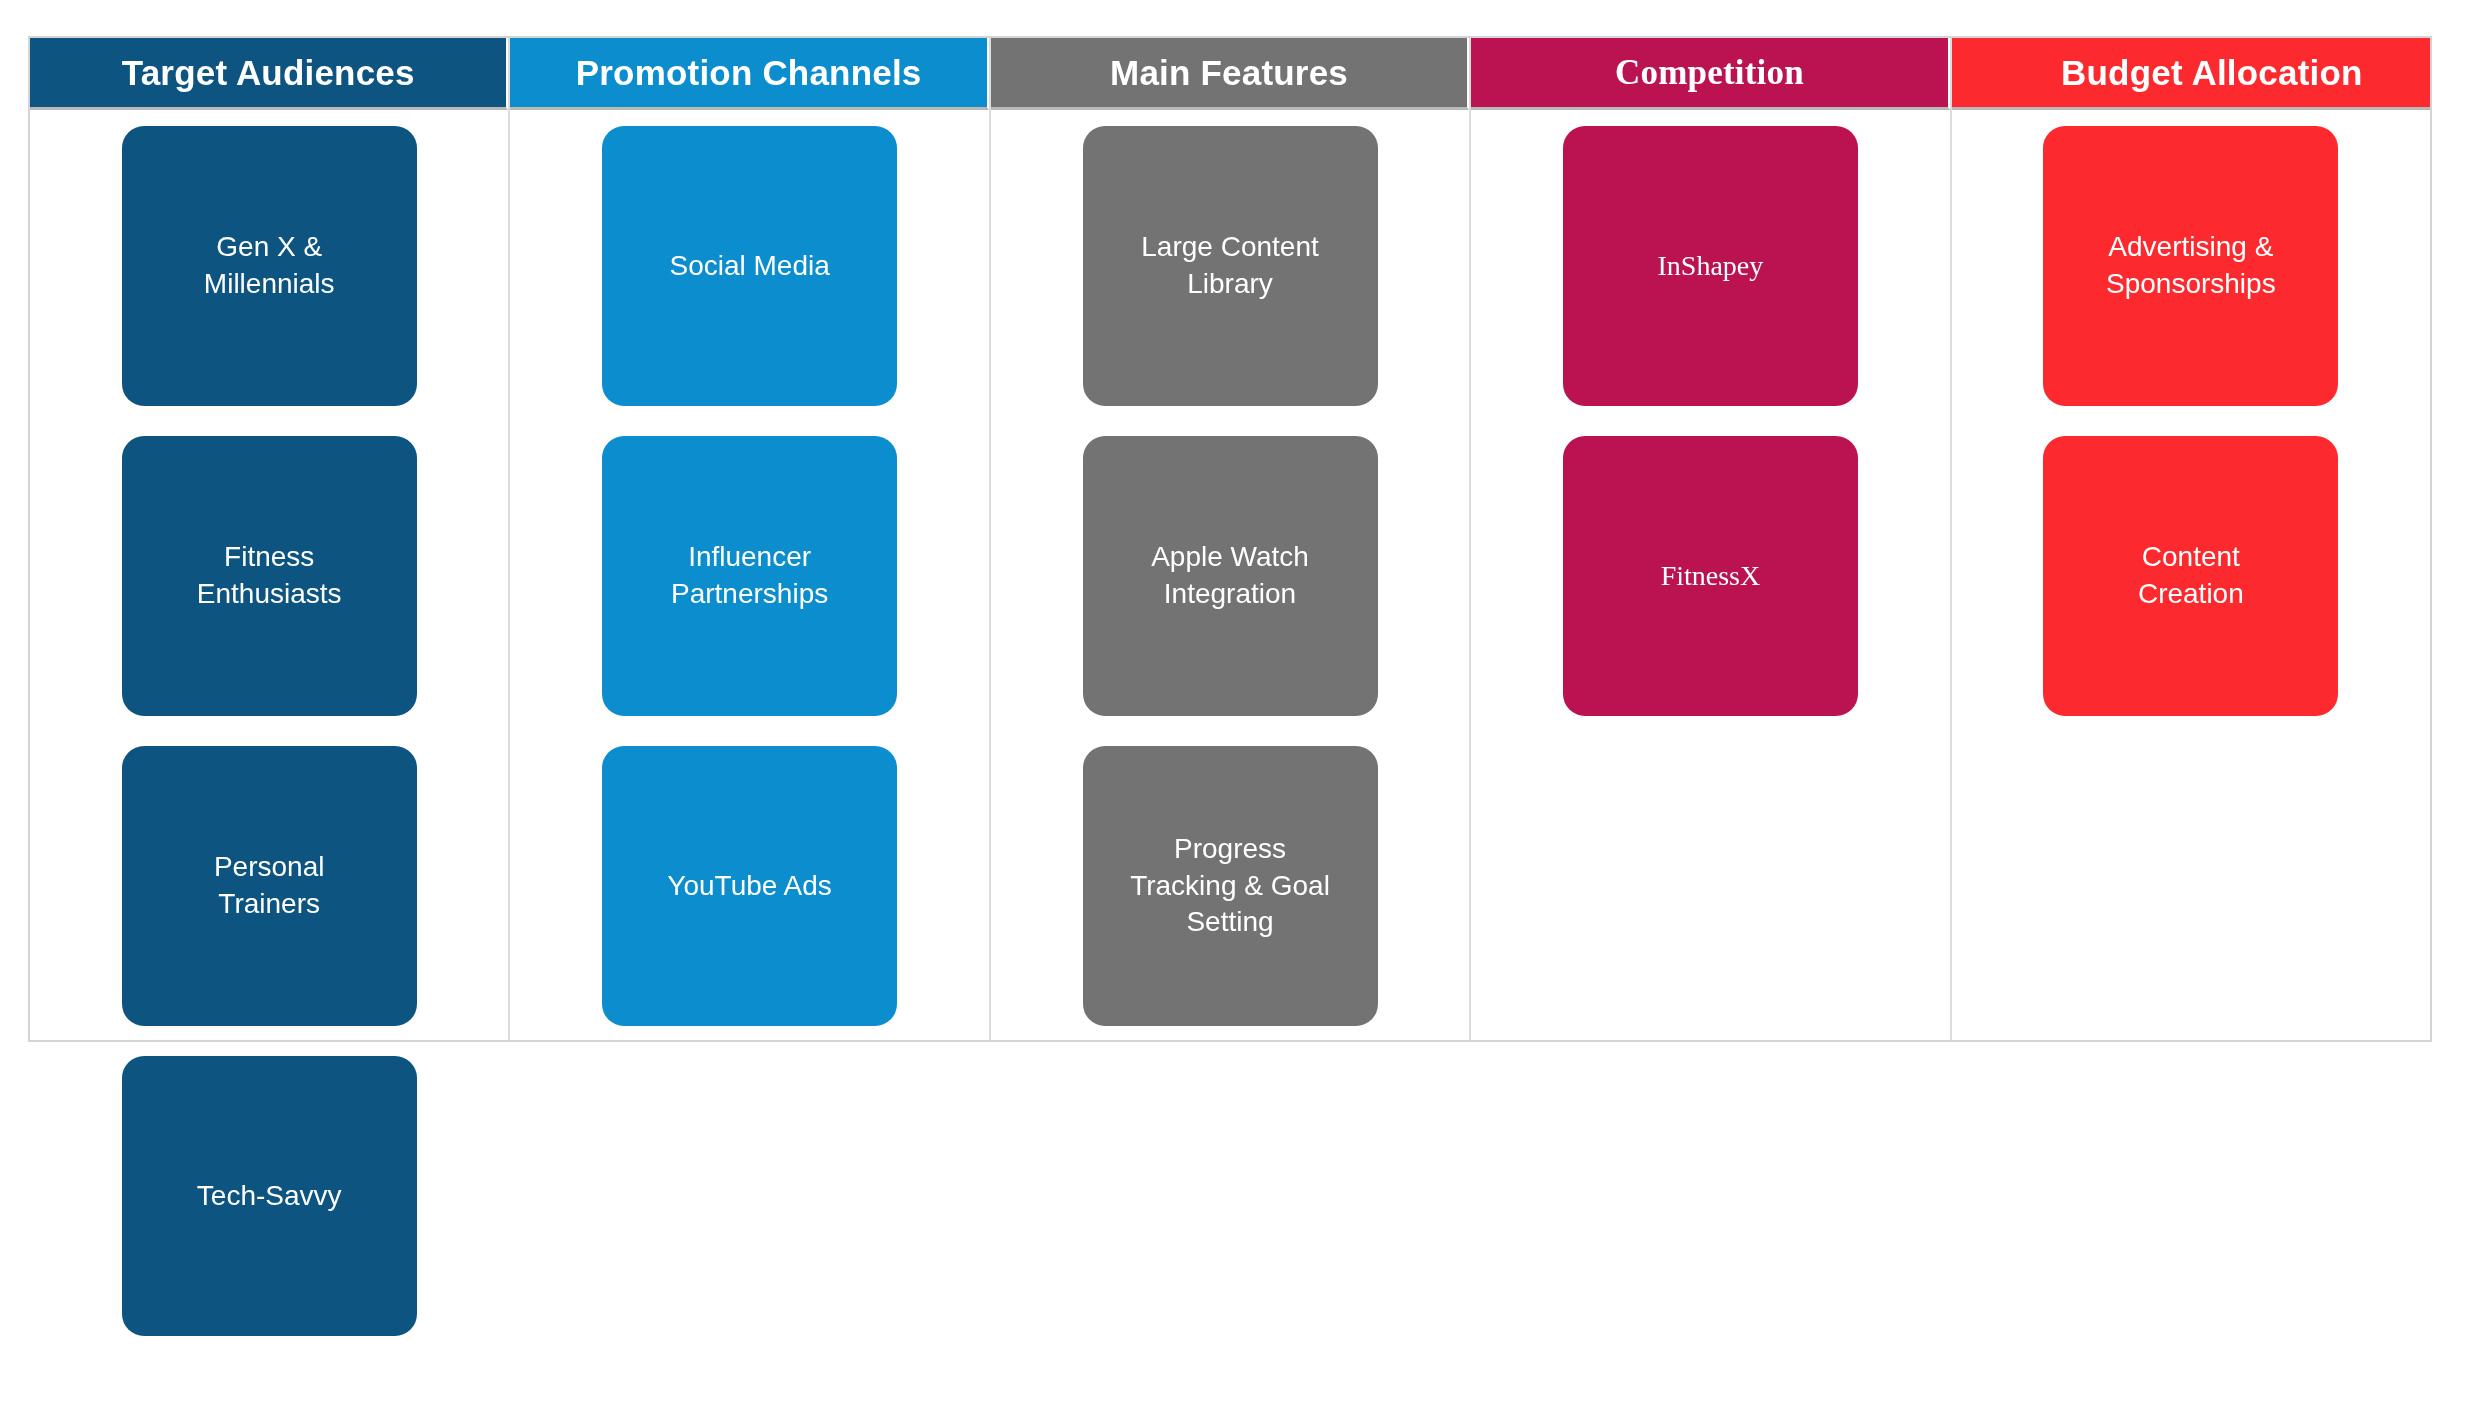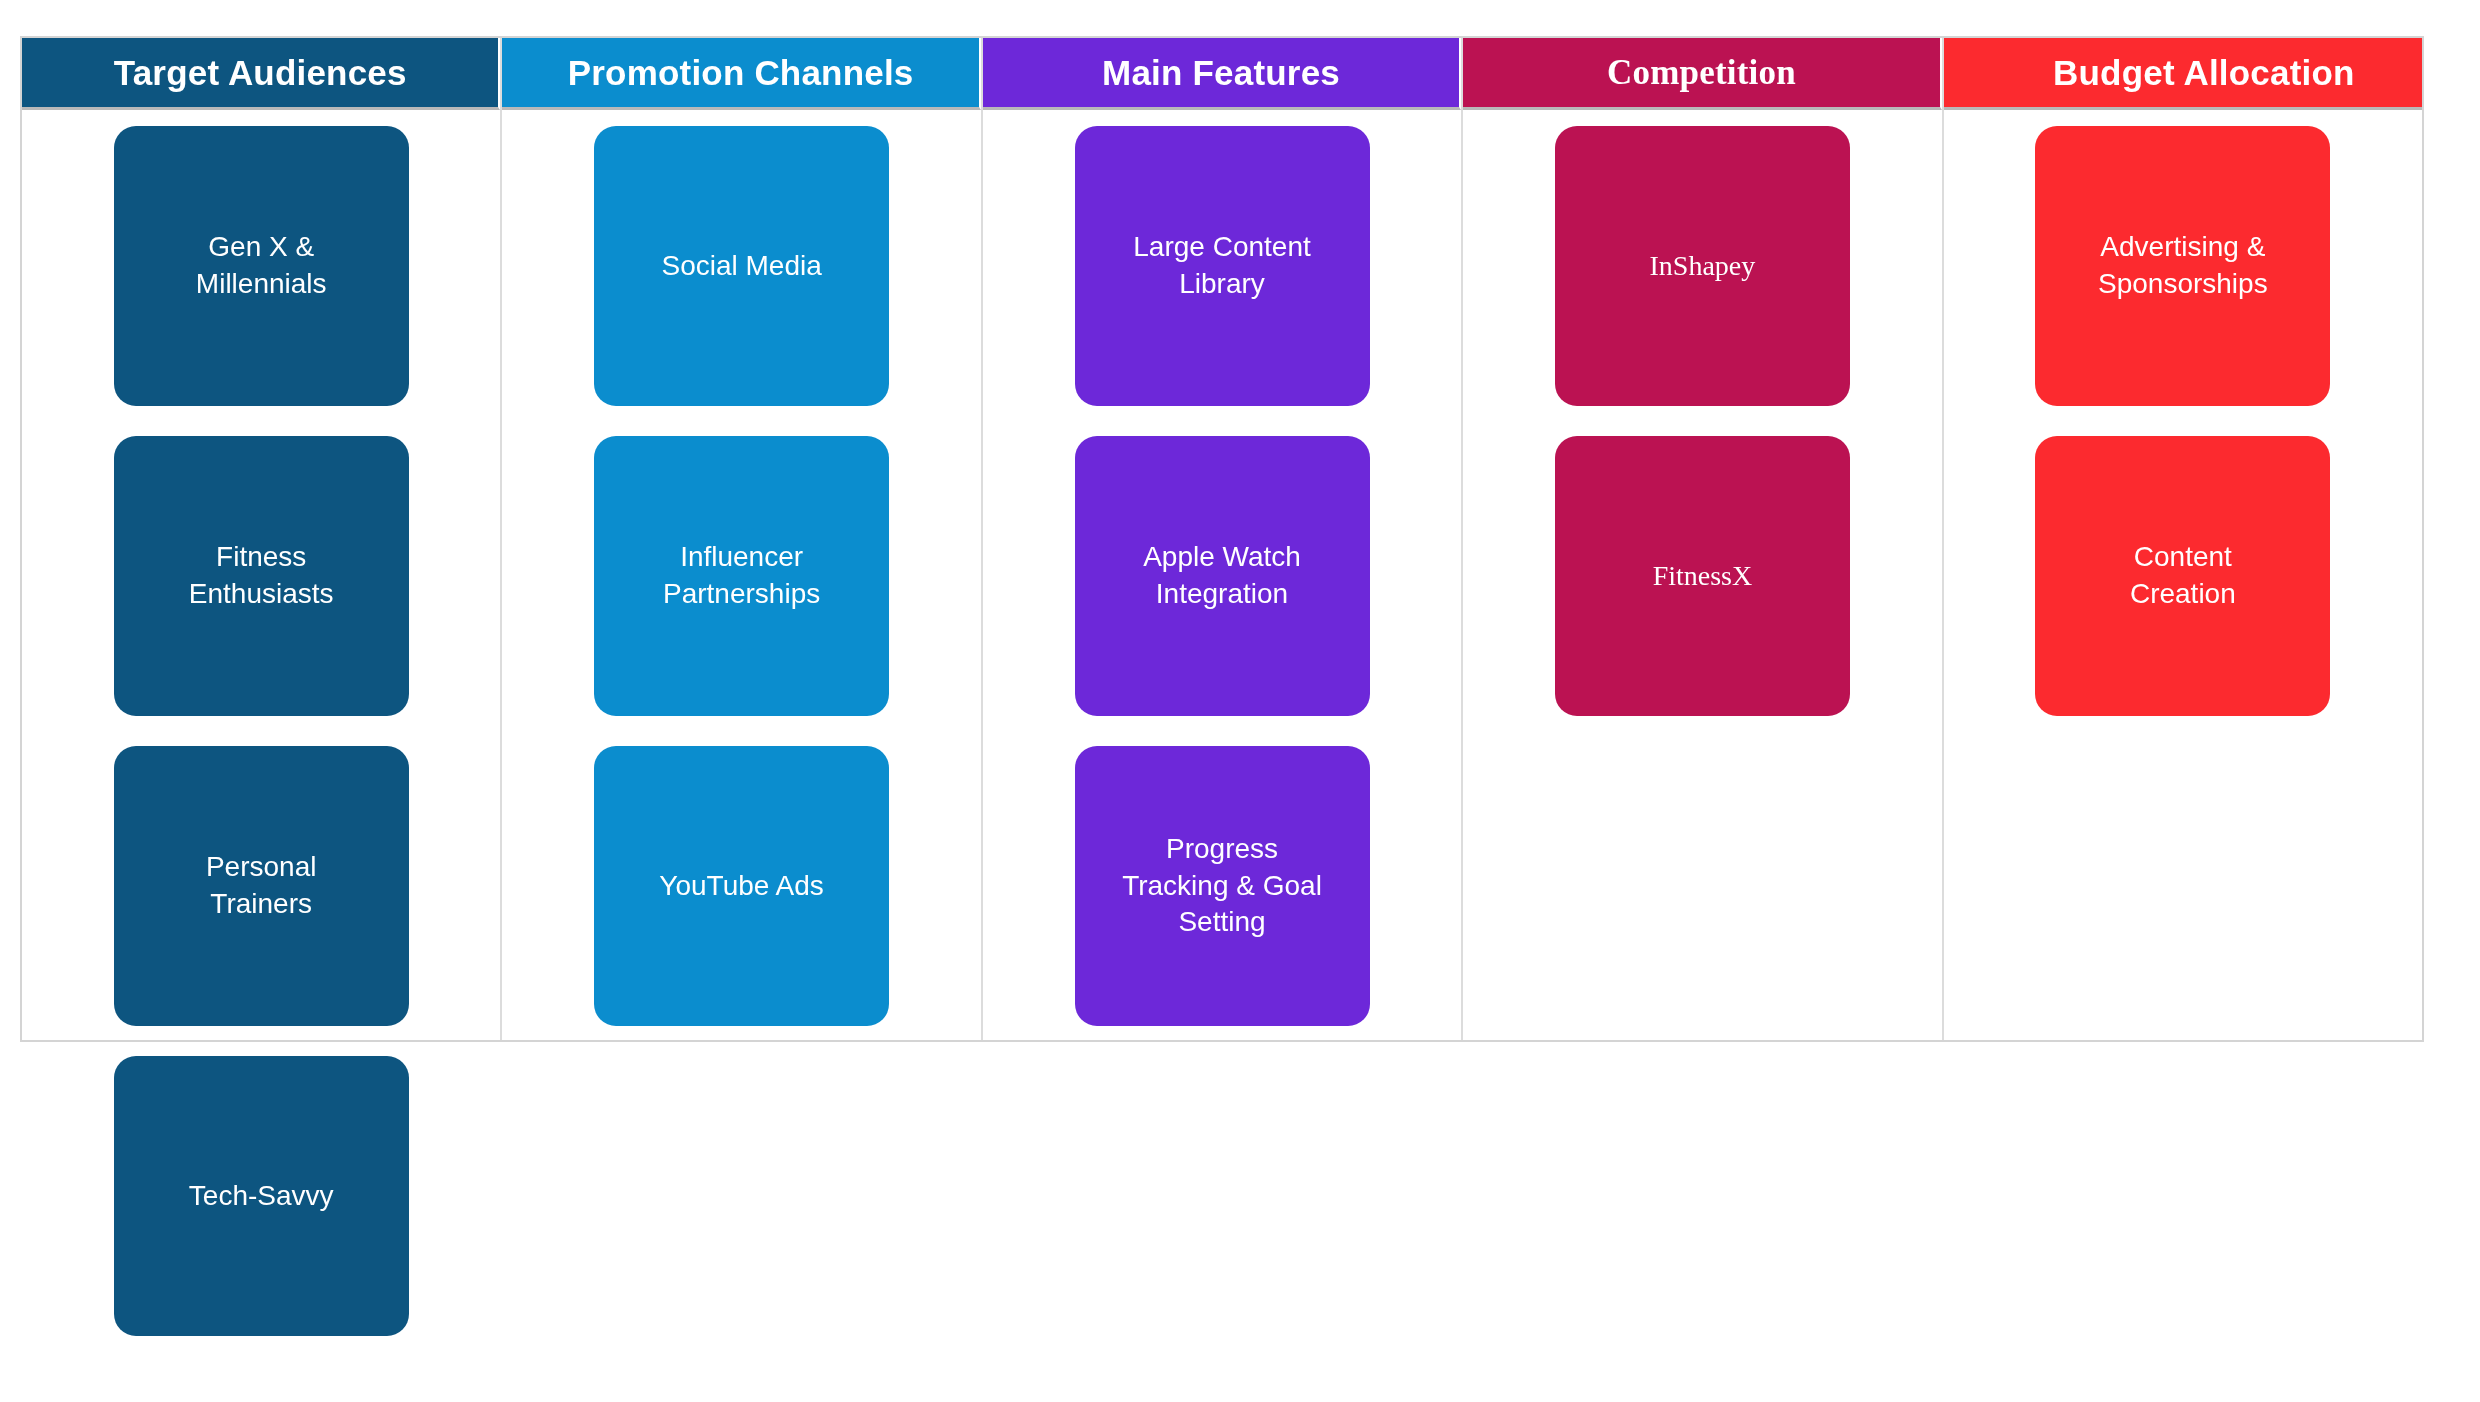--- a/index.html
+++ b/index.html
@@ -9,21 +9,21 @@
   }
   body {
     width: 2480px;
     height: 1402px;
     font-family: "Liberation Sans", sans-serif;
     overflow: hidden;
   }
 
   .board {
     position: absolute;
-    left: 20px;
+    left: 28px;
     top: 36px;
     width: 2404px;
     height: 1006px;
     box-sizing: border-box;
     border: 2px solid #d4d4d4;
     background: #ffffff;
     display: flex;
     flex-direction: row;
   }
 
@@ -85,21 +85,21 @@
     padding: 0 22px;
   }
   .card-label {
     display: block;
     white-space: pre-line;
   }
 
   
   .c-navy   .col-header, .c-navy   .card { background: #0d5580; }
   .c-blue   .col-header, .c-blue   .card { background: #0b8dce; }
-  .c-teal   .col-header, .c-teal   .card { background: #6d28d9; }
+  .c-teal   .col-header, .c-teal   .card { background: #737373; }
   .c-crimson .col-header, .c-crimson .card { background: #bb1252; font-family: Liberation Serif, serif; }
   .c-red    .col-header, .c-red    .card { background: #fc2a2f; }
 </style>
 </head>
 <body>
 
 <div class="board">
 
   <div class="column c-navy">
     <div class="col-header">Target Audiences</div>

